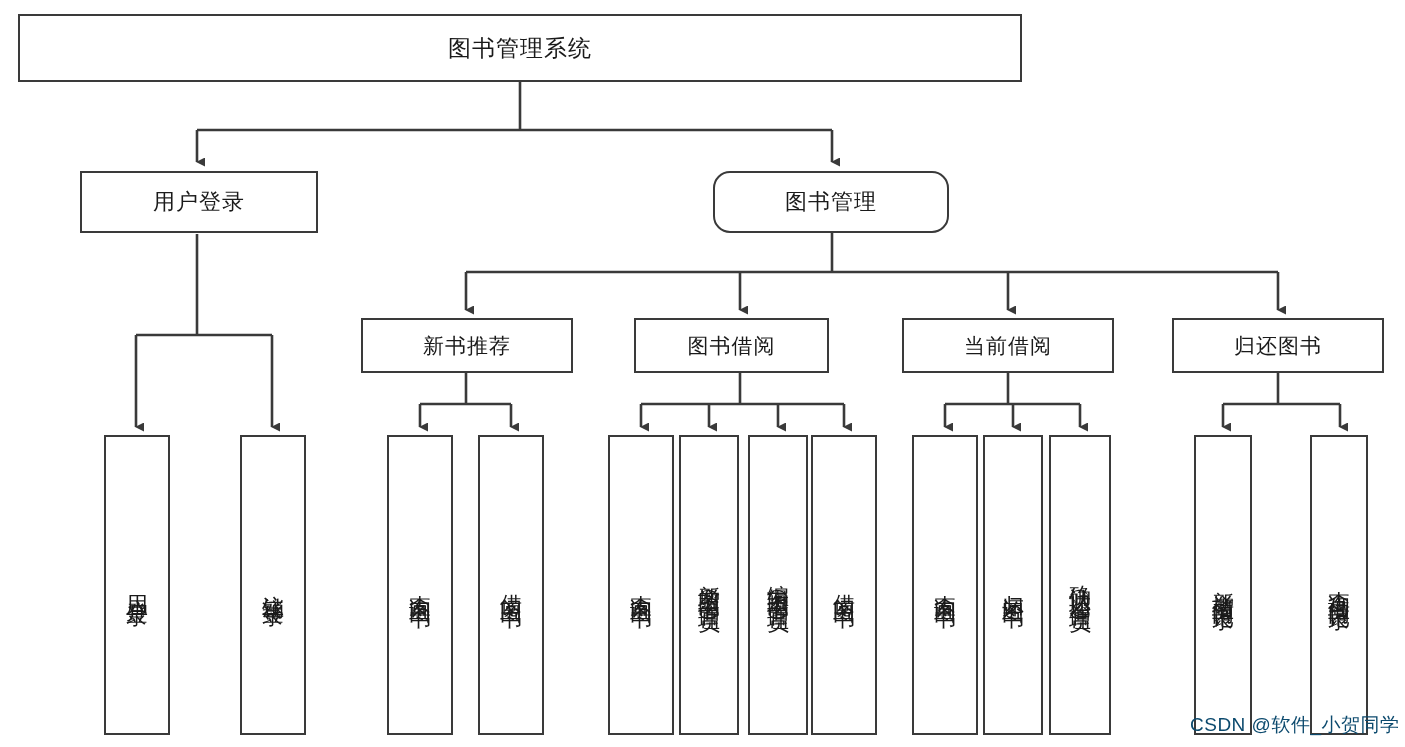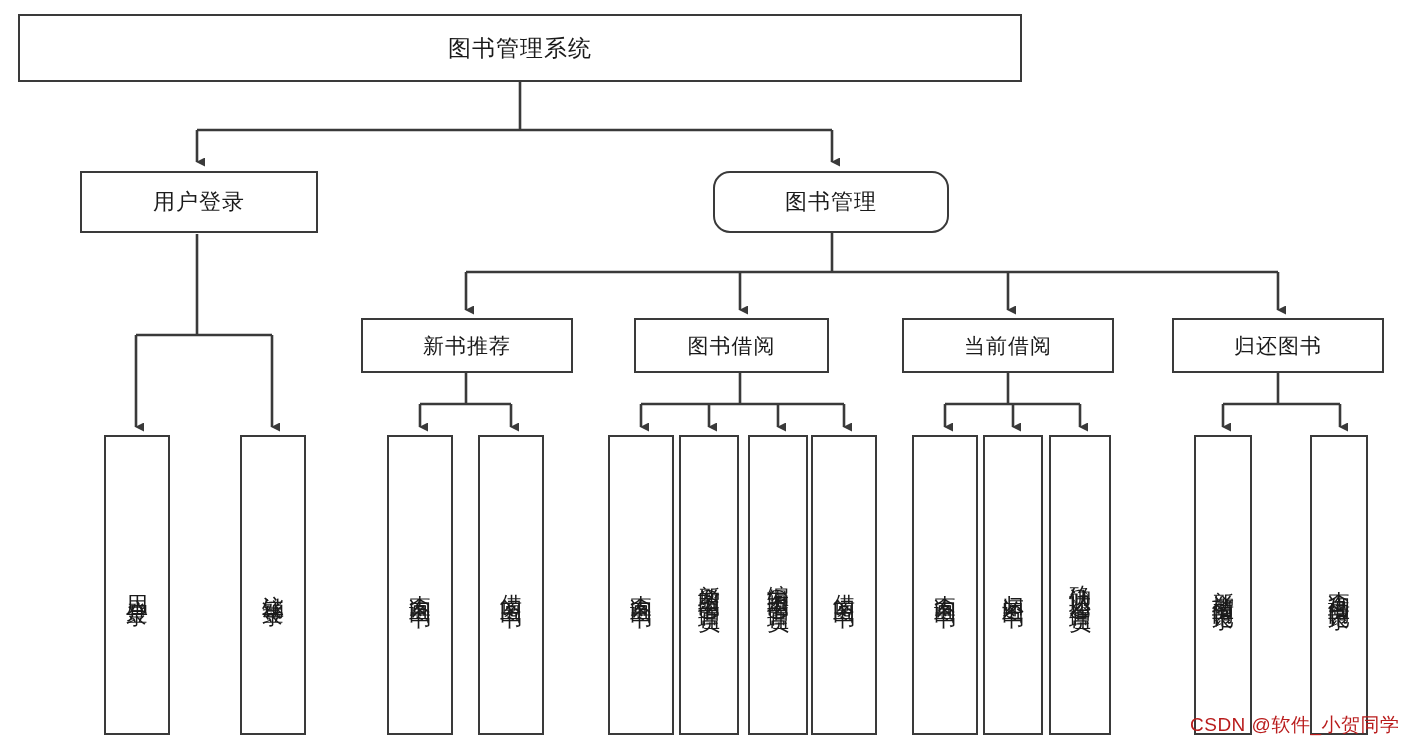--- a/index.html
+++ b/index.html
@@ -57,21 +57,21 @@
   }
   .htext {
     white-space: nowrap;
     letter-spacing: 1px;
   }
   .watermark {
     position: absolute;
     left: 1190px;
     top: 712px;
     font-size: 19px;
-    color: #b91c1c;
+    color: #0c4a6e;
     white-space: nowrap;
     letter-spacing: 0.5px;
   }
 </style>
 </head>
 <body>
 
 <div id="canvas">
 
   <svg id="edges" viewBox="0 0 1405 747" xmlns="http://www.w3.org/2000/svg">

